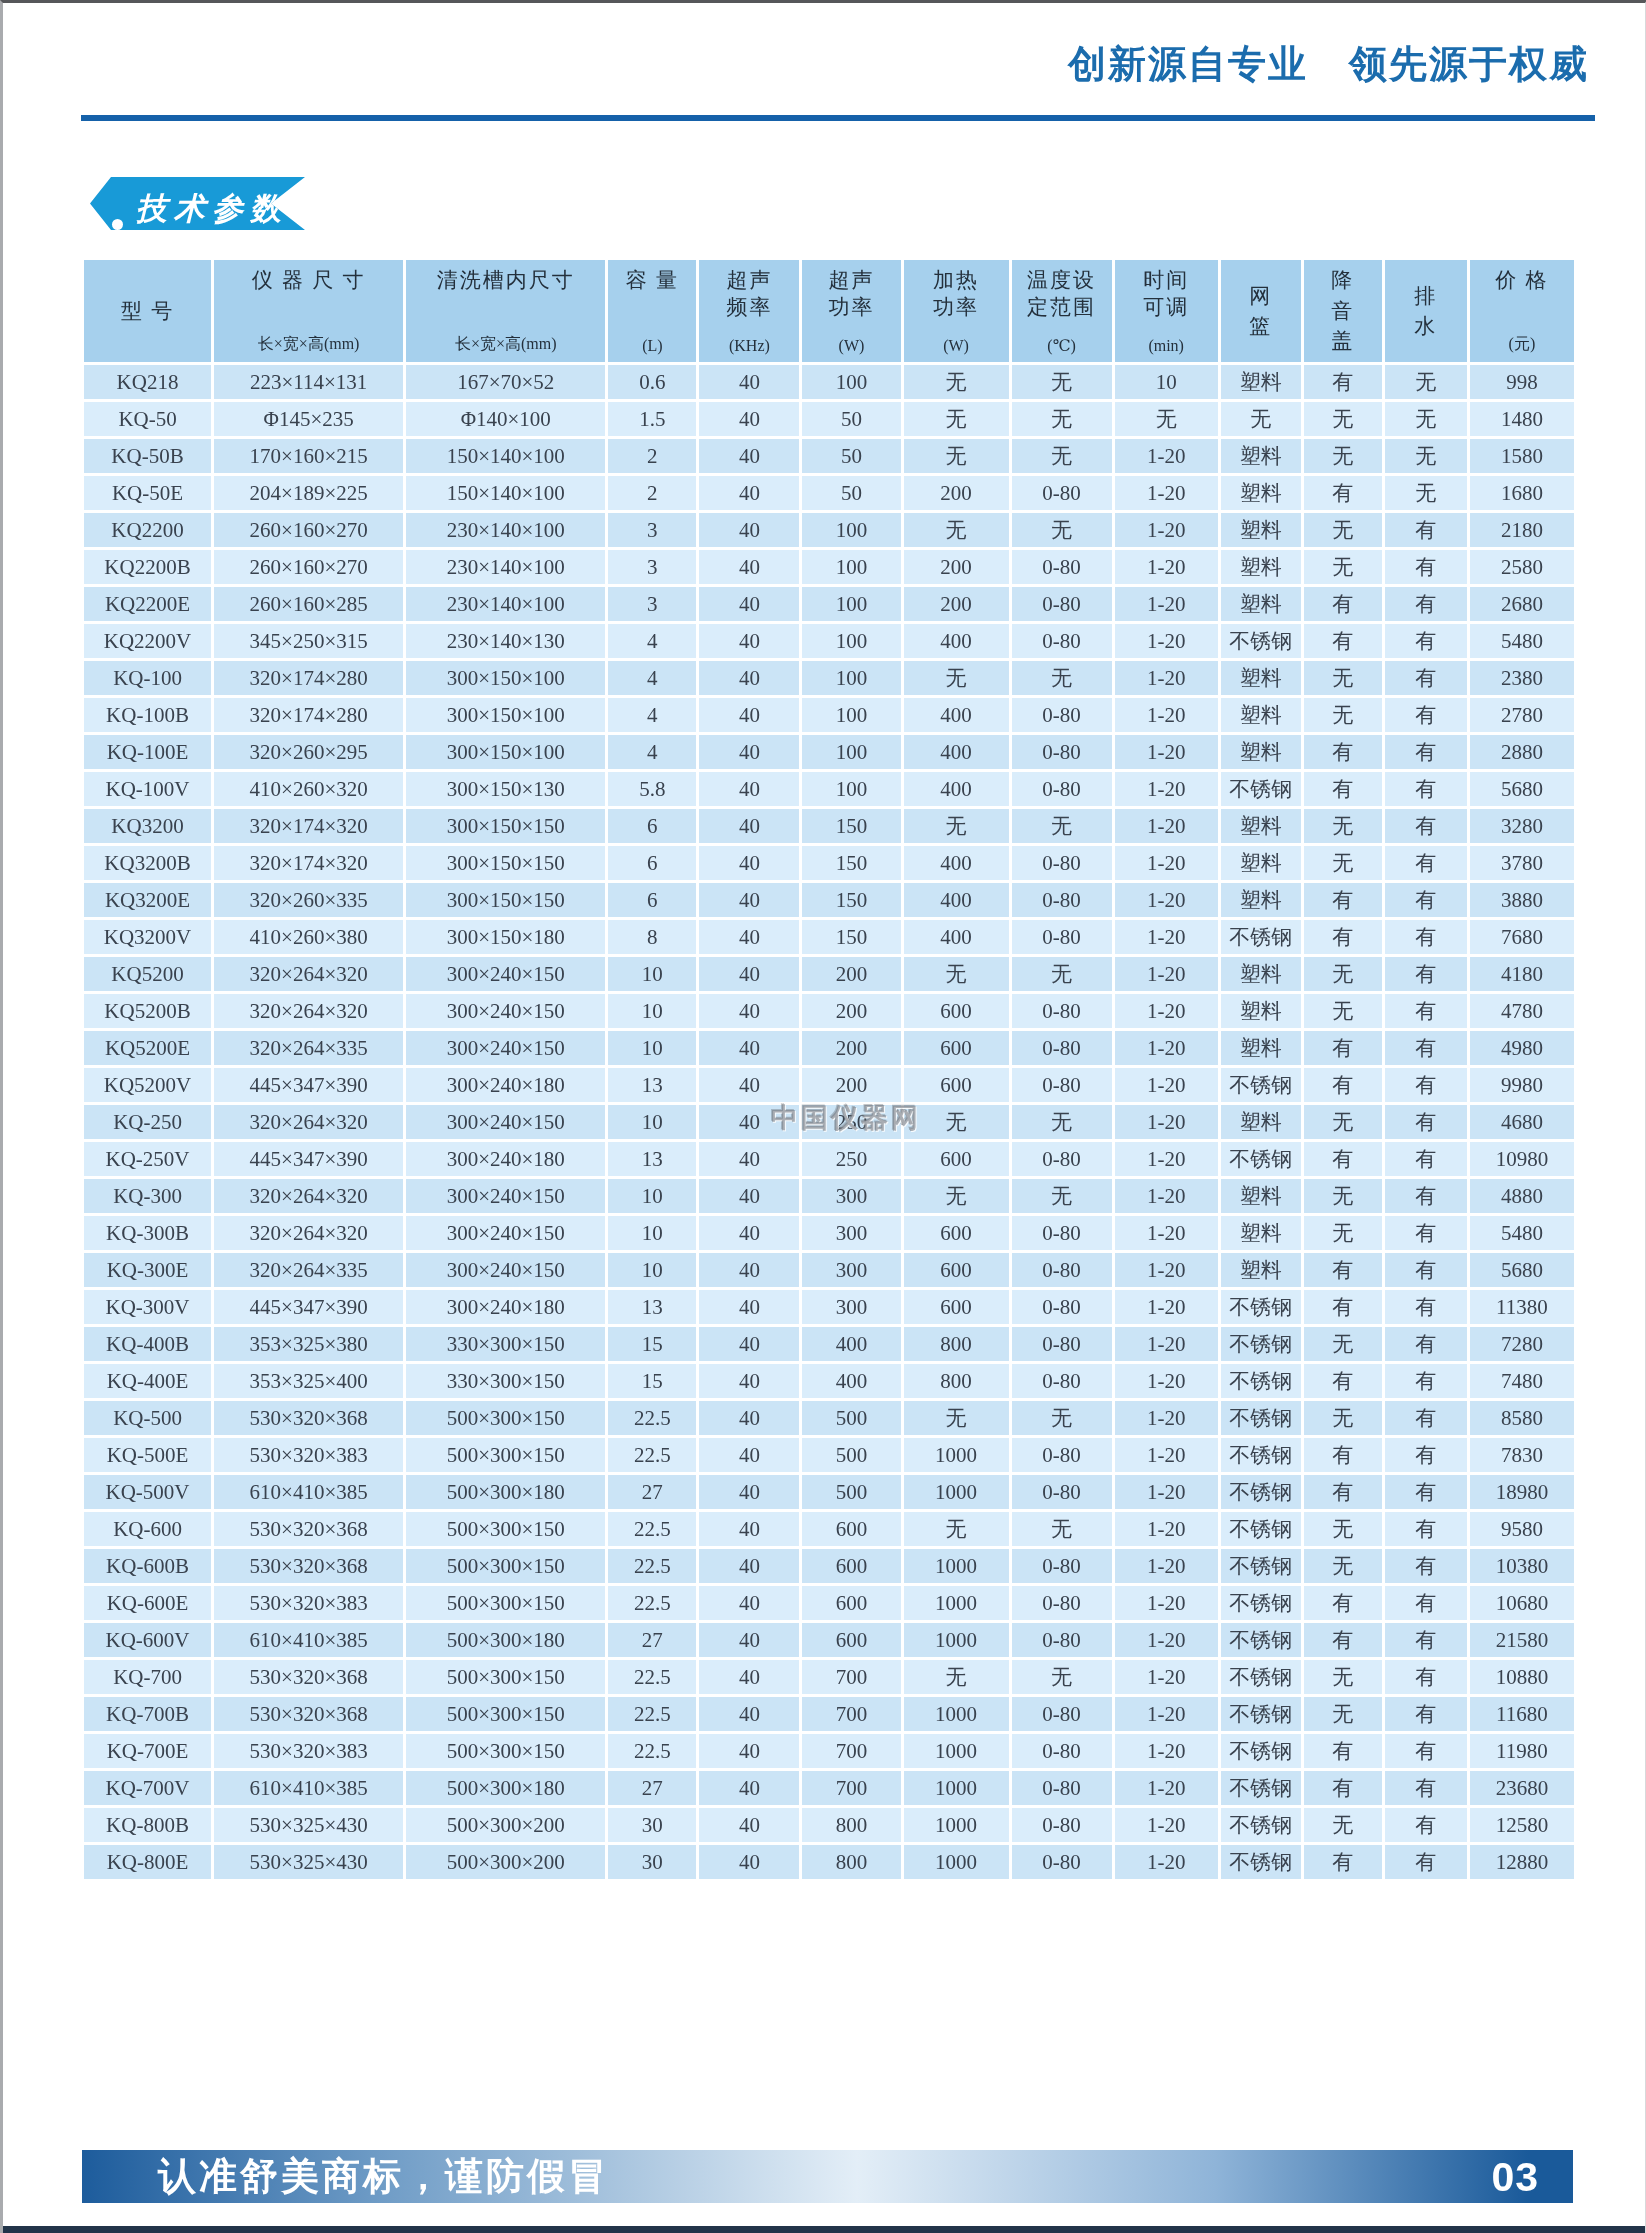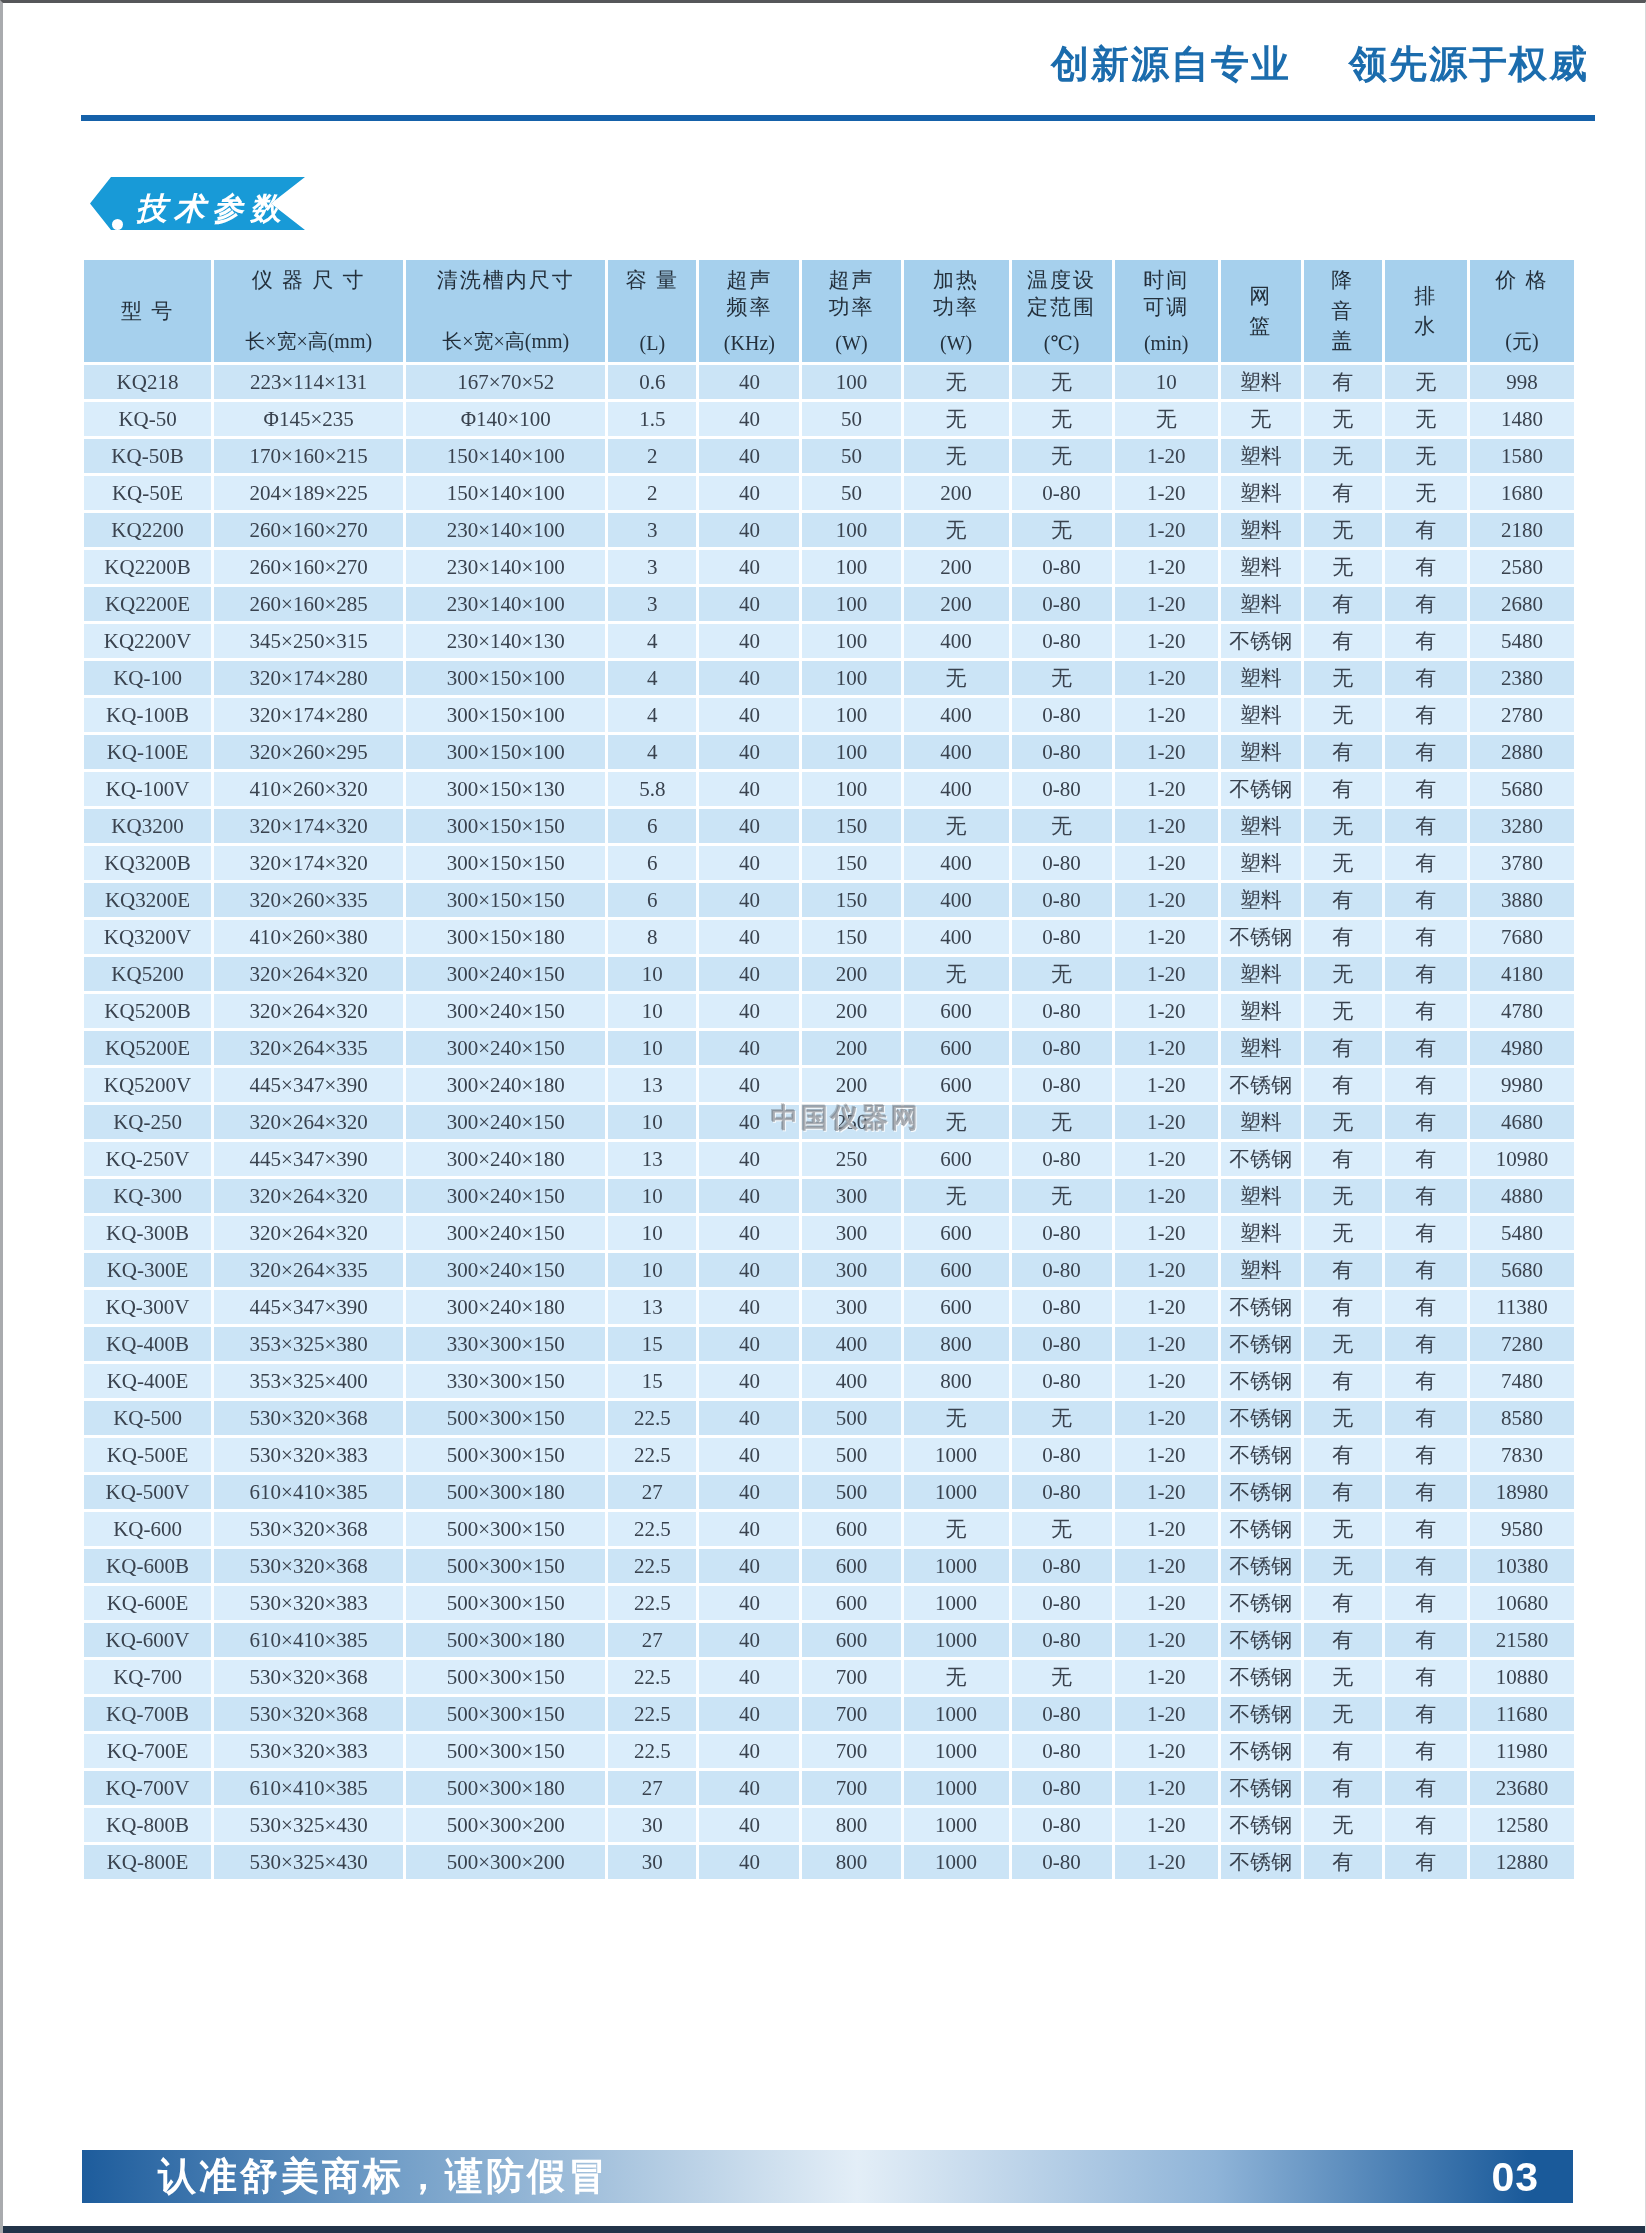--- a/index.html
+++ b/index.html
@@ -16,21 +16,21 @@
     border-top:3px solid #56575a;
     border-left:3px solid #a9abae;
     border-right:2px solid #d7d9db;
   }
   
   .slogan {
     position:absolute;
     top:36px;
     right:56px;
     display:flex;
-    gap:58px;
+    gap:41px;
     font-size:38px;
     font-weight:bold;
     letter-spacing:2px;
     color:var(--accent-blue,#1B6CAD);
     white-space:nowrap;
   }
   .header-rule {
     position:absolute;
     top:112px;
     left:78px;
@@ -99,21 +99,21 @@
   .h-label {
     white-space:pre-line;
     text-align:center;
     line-height:1.3;
     letter-spacing:2px;
   }
   .no-unit .h-label { line-height:1.45; }
   .h-unit {
     white-space:nowrap;
     text-align:left;
-    font-size:20px;
+    font-size:16px;
   }
   table.spec tbody td {
     height:34px;
     font-size:21px;
     text-align:center;
     vertical-align:middle;
     color:#39424E;
     white-space:nowrap;
     overflow:hidden;
     padding:0 2px;

